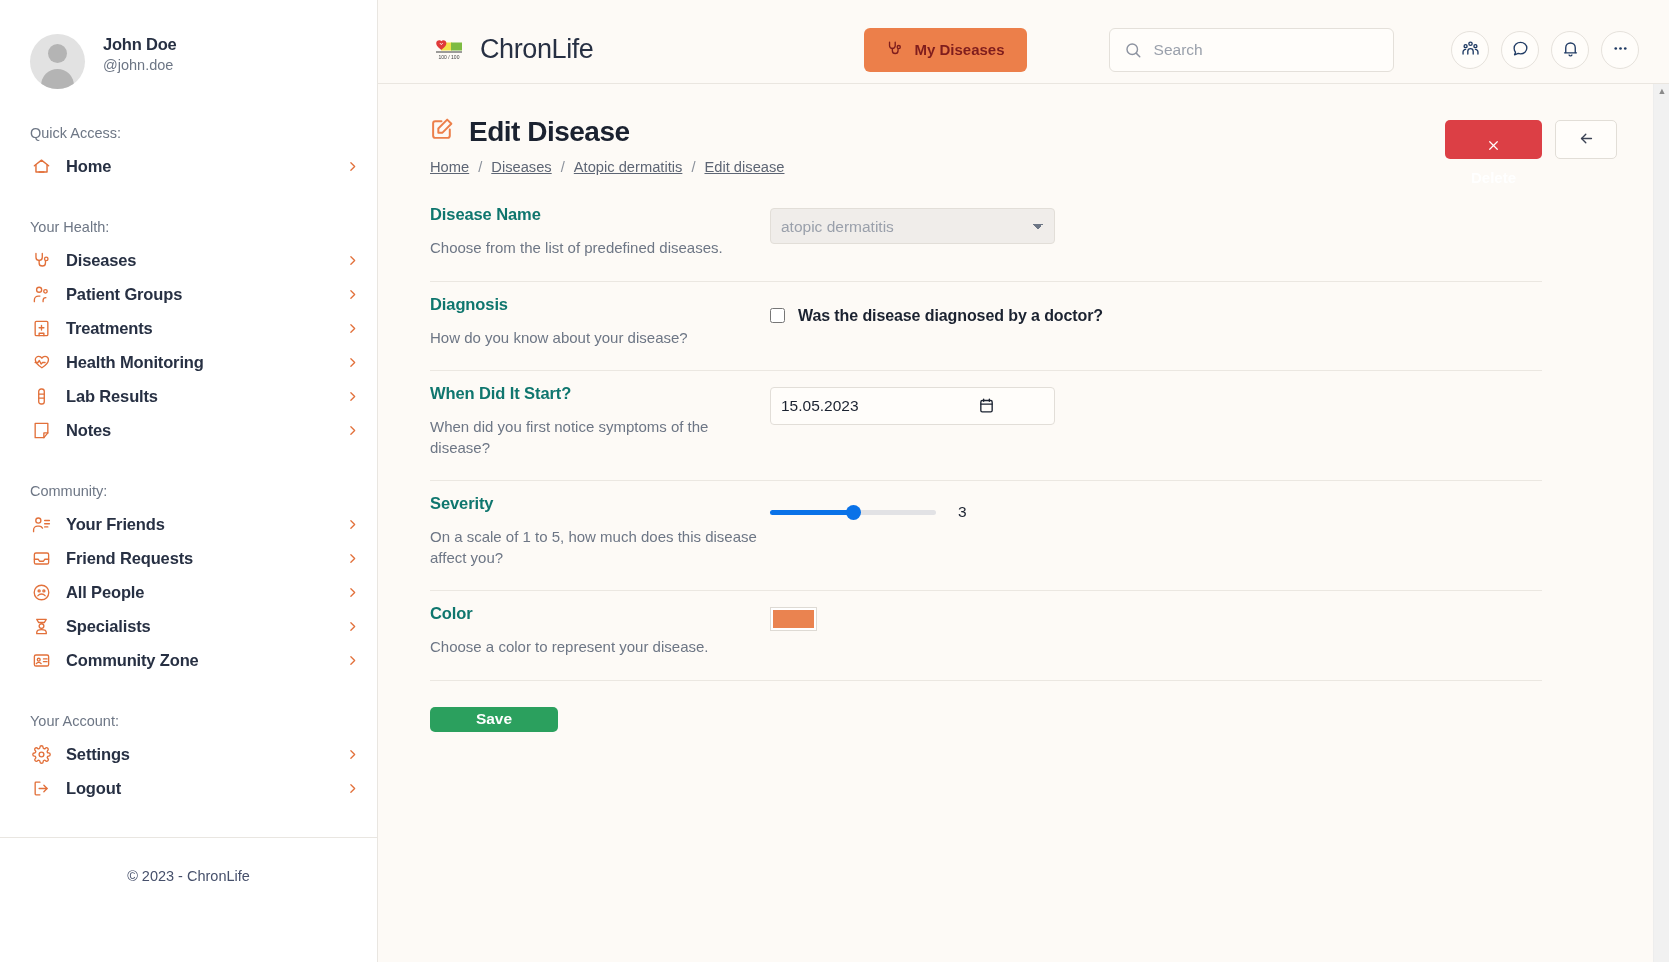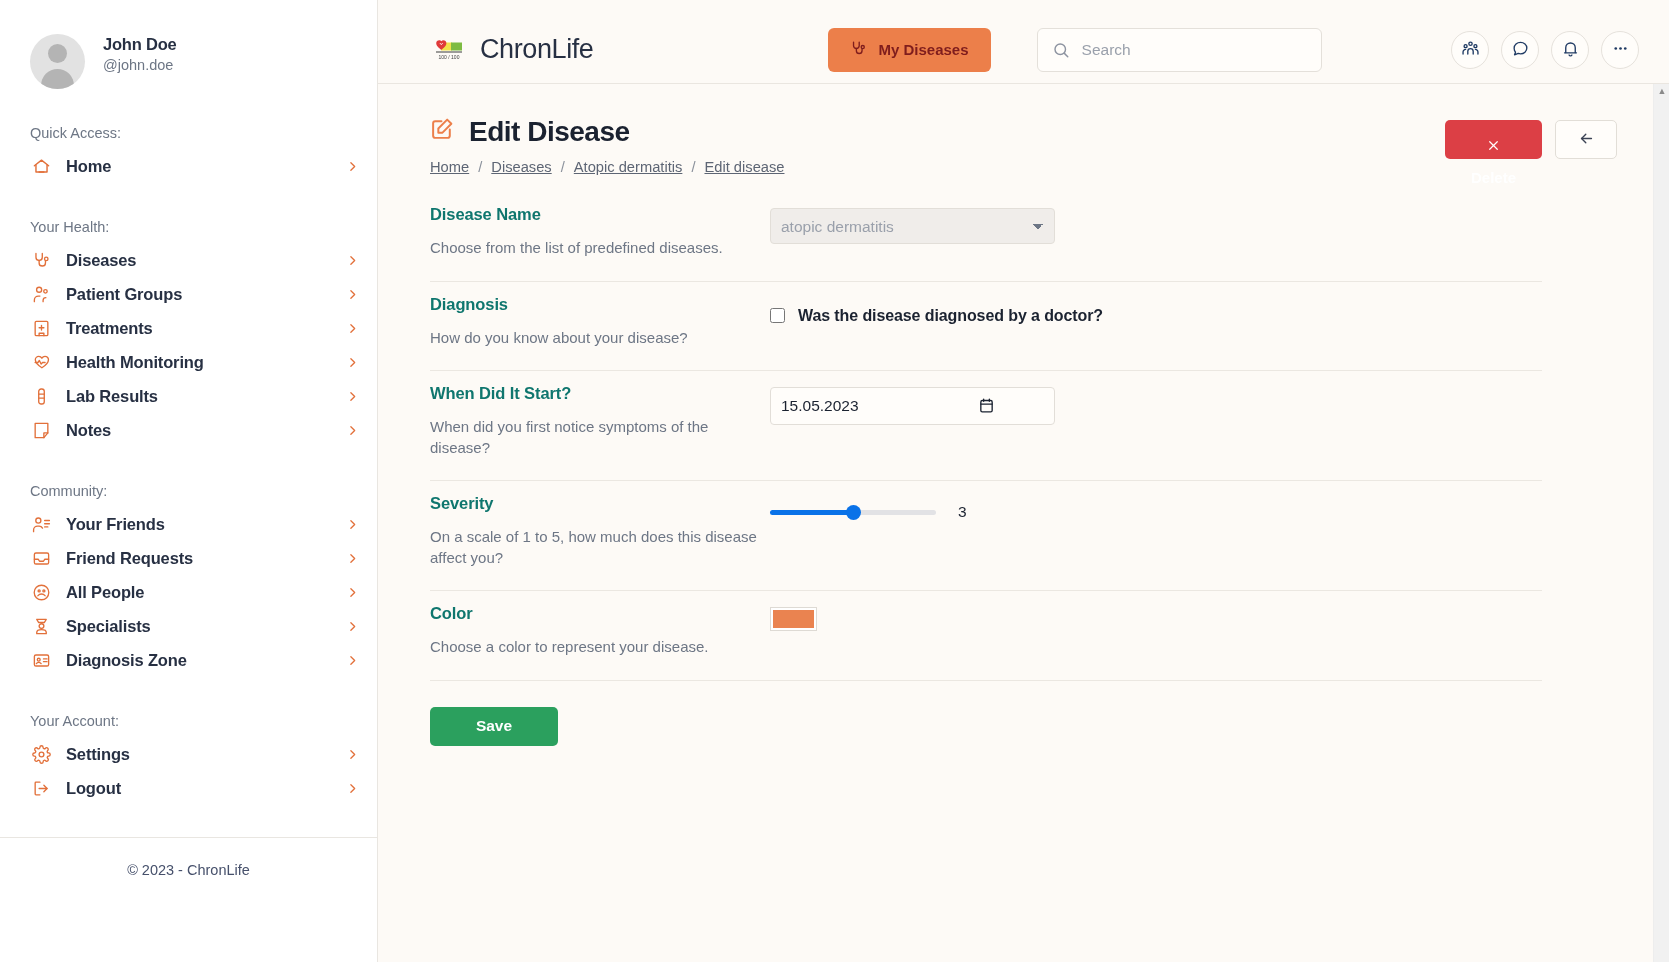--- a/index.html
+++ b/index.html
@@ -80,39 +80,40 @@
     font-size: 16.5px; font-weight: bold; color: #273043;
     letter-spacing: -0.15px;
     flex: 1;
   }
   .nav-chevron { color: #e2703a; font-size: 15px; line-height: 1; }
   .nav-chevron svg { width: 13px; height: 13px; display:block; }
   .sidebar-footer {
     border-top: 1px solid #e9e6e1;
     height: 125px;
     display: flex; align-items: flex-start; justify-content: center;
-    padding-top: 24px;
+    padding-top: 30px;
     font-size: 14.5px;
     color: #46506b;
   }
 
   
   .main {
     flex: 1;
     display: flex; flex-direction: column;
     background: #fdfaf6;
     position: relative;
     min-width: 0;
   }
   .topbar {
     height: 84px; min-height: 84px;
     display: flex; align-items: center;
     border-bottom: 1px solid #eae6e0;
     padding: 16px 30px 0 52px;
     background: #fdfaf6;
+    gap: 36px;
   }
   .brand { display: flex; align-items: center; gap: 14px; }
   .brand-logo { width: 36px; height: 26px; position: relative; }
   .brand-name {
     font-size: 27px; color: #273043;
     letter-spacing: -0.4px;
   }
   .my-diseases {
     margin-left: 235px;
     background: #ec7f4a;
@@ -320,21 +321,21 @@
     padding: 2px;
     cursor: pointer;
     display: block;
   }
   .color-swatch span { display: block; width: 100%; height: 100%; }
   .btn-save {
     margin-top: 26px;
     background: #2ba05e;
     color: #fff; border: none;
     border-radius: 5px;
-    height: 39px; width: 128px;
+    height: 25px; width: 128px;
     font-size: 15.5px; font-weight: bold;
     cursor: pointer;
     font-family: "Liberation Sans", sans-serif;
   }
 
   
   .scroll-track {
     position: absolute;
     right: 0; top: 0; bottom: 0;
     width: 16px;
@@ -543,21 +544,21 @@
 
       <a class="nav-item">
         <span class="nav-icon">
           <svg viewBox="0 0 24 24" fill="none" stroke="currentColor" stroke-width="1.7" stroke-linecap="round" stroke-linejoin="round">
               <rect x="3" y="5" width="18" height="14" rx="2"></rect>
               <circle cx="8.5" cy="11" r="1.8"></circle>
               <path d="M5.5 16c.6-1.1 1.7-1.7 3-1.7s2.4.6 3 1.7"></path>
               <path d="M14.5 10h4.5M14.5 13.5h4.5"></path>
             </svg>
         </span>
-        <span class="nav-label">Diagnosis Zone</span>
+        <span class="nav-label">Community Zone</span>
         <span class="nav-chevron">
           <svg viewBox="0 0 24 24" fill="none" stroke="currentColor" stroke-width="2.4" stroke-linecap="round" stroke-linejoin="round">
               <path d="M9 5l7 7-7 7"></path>
             </svg>
         </span>
       </a>
 
       <div class="section-label">Your Account:</div>
 
       <a class="nav-item">

